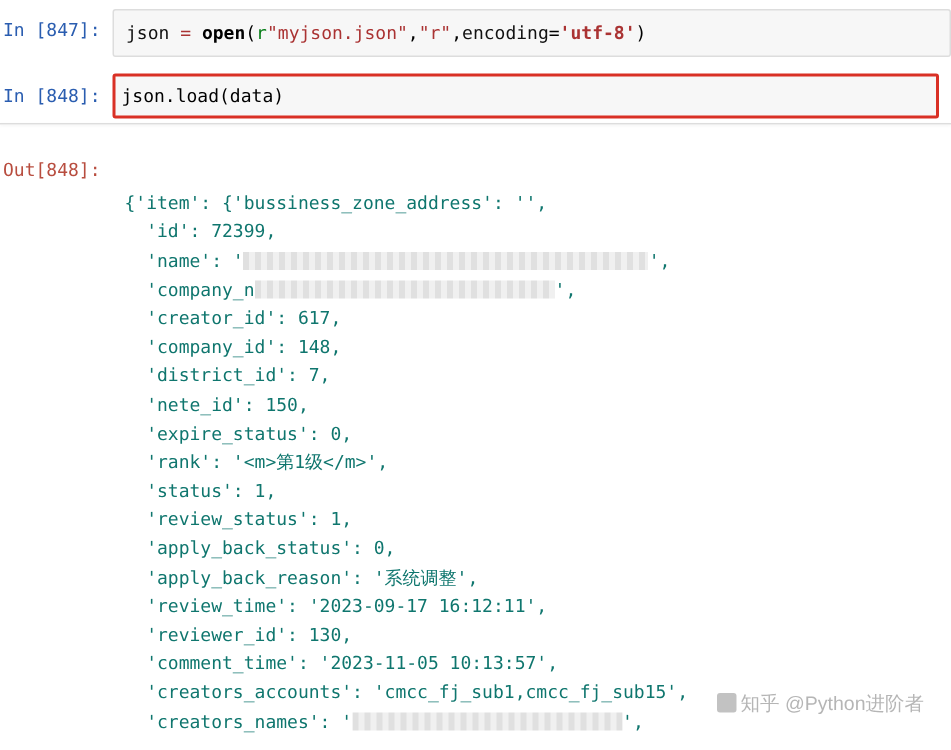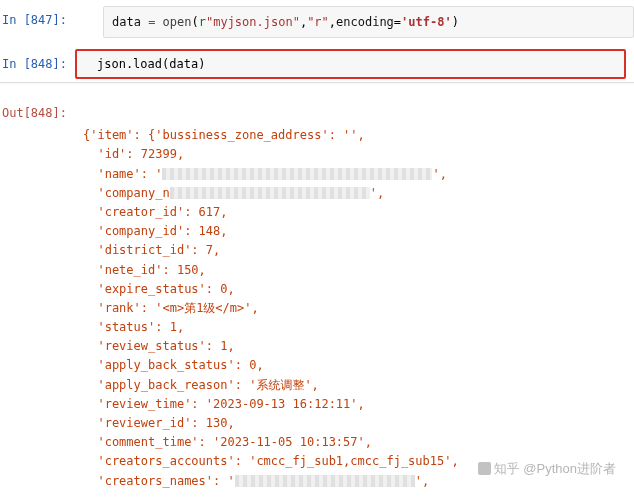--- a/index.html
+++ b/index.html
@@ -33,45 +33,45 @@
       border-radius: 2px;
       padding: 6px 8px;
       flex: 1;
       font-family: "DejaVu Sans Mono", Consolas, monospace;
       font-size: 12px;
       line-height: 1.5;
     }
     .highlighted-box {
       border: 2px solid #d93025;
       display: inline-block;
-      padding: 4px 20px;
+      padding: 4px 4px;
     }
     .output-text {
       font-family: "DejaVu Sans Mono", Consolas, monospace;
       font-size: 12px;
       line-height: 1.6;
       white-space: pre;
-      color: #c2410c;
+      color: #0f766e;
       padding: 4px 0;
     }
     .tok-var { color: #111; }
     .tok-op { color: #a33; }
-    .tok-func { color: #404040; }
+    .tok-func { color: #000000; font-weight: bold; }
     .tok-str { color: #a33; }
     .tok-kw { color: #067d17; }
     .tok-enc { color: #a33; font-weight: bold; }
     .pixelated {
       background-image: linear-gradient(90deg, #e0e0e0 25%, #f0f0f0 25%, #f0f0f0 50%, #e0e0e0 50%, #e0e0e0 75%, #f0f0f0 75%);
       background-size: 16px 12px;
       display: inline-block;
       height: 12px;
       vertical-align: middle;
     }
     .separator { border-top: 1px solid #ddd; margin: 2px 0; box-shadow: 0 1px 2px rgba(0,0,0,0.06); }
-    .cell847 { padding-top: 6px; gap: 28px; }
+    .cell847 { padding-top: 6px; }
     .cell848in { margin-top: 10px; align-items: center; }
     .cell848out { margin-top: 16px; }
     .cell849 { margin-top: 4px; }
     .watermark {
       position: absolute;
       right: 18px;
       bottom: 22px;
       color: rgba(120,120,120,0.55);
       font-size: 13px;
       font-family: sans-serif;
@@ -86,21 +86,21 @@
       vertical-align: -2px;
       margin-right: 3px;
     }
   </style>
 </head>
 <body>
 
 <div class="cell cell847">
   <div class="prompt prompt-in">In [847]:</div>
   <div class="code-area">
-    <span class="tok-var">data</span><span class="tok-op"> = </span><span class="tok-func">open</span><span>(</span><span class="tok-kw">r</span><span class="tok-str">"myjson.json"</span><span>,</span><span class="tok-str">"r"</span><span>,</span><span class="tok-var">encoding</span><span>=</span><span class="tok-enc">'utf-8'</span><span>)</span>
+    <span class="tok-var">json</span><span class="tok-op"> = </span><span class="tok-func">open</span><span>(</span><span class="tok-kw">r</span><span class="tok-str">"myjson.json"</span><span>,</span><span class="tok-str">"r"</span><span>,</span><span class="tok-var">encoding</span><span>=</span><span class="tok-enc">'utf-8'</span><span>)</span>
   </div>
 </div>
 
 <div class="cell cell848in">
   <div class="prompt prompt-in">In [848]:</div>
   <div style="flex:1; padding-right:8px;">
     <div class="code-area highlighted-box" style="display:block;">
       <span>json.load(data)</span>
     </div>
   </div>
@@ -118,21 +118,21 @@
 <span>  'creator_id': 617,</span>
 <span>  'company_id': 148,</span>
 <span>  'district_id': 7,</span>
 <span>  'nete_id': 150,</span>
 <span>  'expire_status': 0,</span>
 <span>  'rank': '&lt;m&gt;第1级&lt;/m&gt;',</span>
 <span>  'status': 1,</span>
 <span>  'review_status': 1,</span>
 <span>  'apply_back_status': 0,</span>
 <span>  'apply_back_reason': '系统调整',</span>
-<span>  'review_time': '2023-09-13 16:12:11',</span>
+<span>  'review_time': '2023-09-17 16:12:11',</span>
 <span>  'reviewer_id': 130,</span>
 <span>  'comment_time': '2023-11-05 10:13:57',</span>
 <span>  'creators_accounts': 'cmcc_fj_sub1,cmcc_fj_sub15',</span>
 <span>  'creators_names': '</span><span class="pixelated" style="width:180px;"></span>',</div>
   </div>
 </div>
 
 <div class="separator"></div>
 
 <div class="cell cell849">

